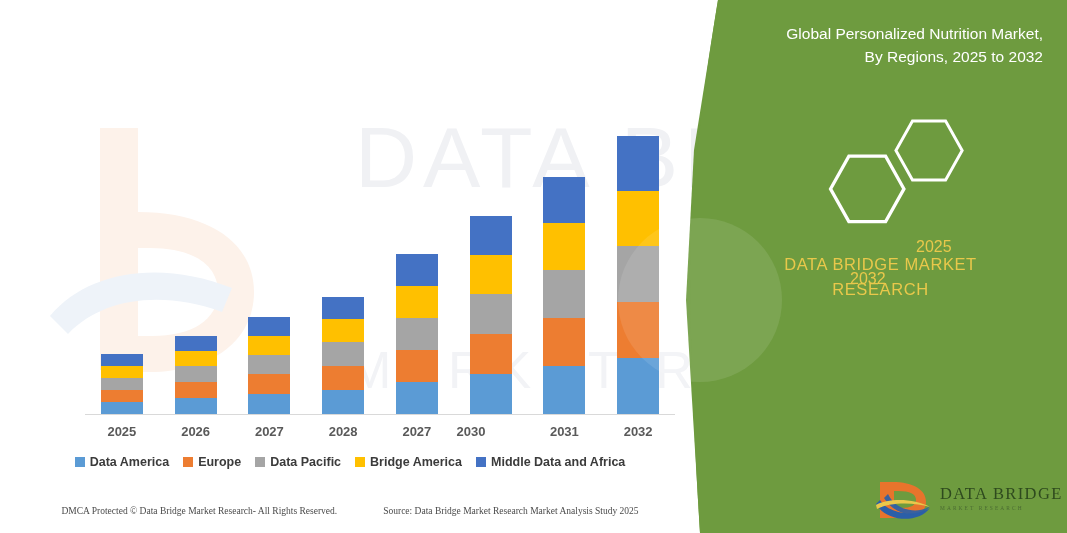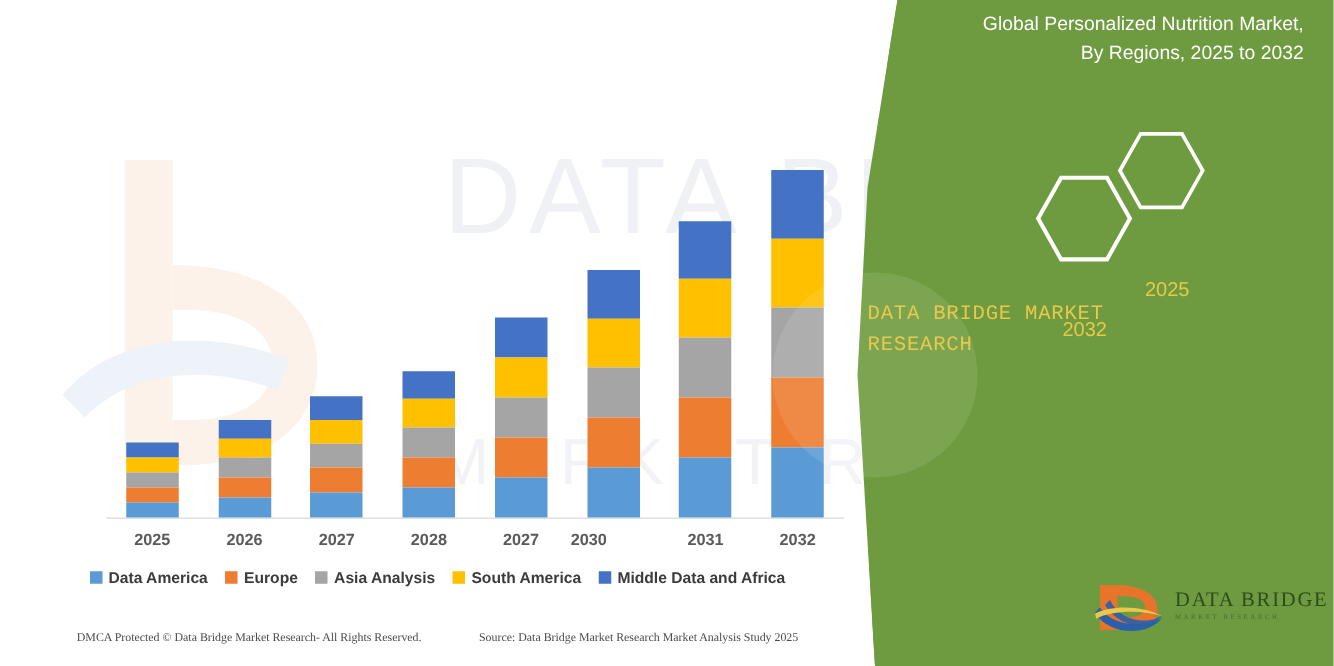--- a/index.html
+++ b/index.html
@@ -122,21 +122,21 @@
     white-space: nowrap;
   }
 
   
   .green-panel {
     position: absolute;
     left: 0; top: 0;
     width: 1067px; height: 533px;
     pointer-events: none;
   }
-  .green-content { position: absolute; left: 694px; top: 0; width: 373px; height: 394px; }
+  .green-content { position: absolute; left: 694px; top: 14px; width: 373px; height: 394px; }
 
   .panel-title {
     position: absolute;
     right: 24px; top: 8px;
     width: 320px;
     text-align: right;
     font-size: 15.5px;
     line-height: 23px;
     color: #ffffff;
     font-weight: 400;
@@ -153,25 +153,25 @@
     color: #e9c84b;
     font-weight: 400;
   }
   .hex-2025 { left: 122px; top: 128px; }
   .hex-2032 { left: 56px; top: 160px; }
 
   .brand {
     position: absolute;
     left: 0; top: 238px;
     width: 373px;
+    text-align: center;
     font-size: 16.5px;
     line-height: 25px;
     letter-spacing: 0.6px;
     color: #e9c84b;
-    font-family: Liberation Mono, monospace;
   }
 
   .logo {
     position: absolute;
     left: 180px; top: 462px;
     width: 190px; height: 58px;
   }
   .logo-main {
     position: absolute;
     left: 66px; top: 8px;
@@ -285,25 +285,25 @@
       <div class="legend-item">
         <span class="swatch" style="background: rgb(91, 155, 213);"></span>
         <span>Data America</span>
       </div>
       <div class="legend-item">
         <span class="swatch" style="background: rgb(237, 125, 49);"></span>
         <span>Europe</span>
       </div>
       <div class="legend-item">
         <span class="swatch" style="background: rgb(165, 165, 165);"></span>
-        <span>Asia Analysis</span>
+        <span>Data Pacific</span>
       </div>
       <div class="legend-item">
         <span class="swatch" style="background: rgb(255, 192, 0);"></span>
-        <span>South America</span>
+        <span>Bridge America</span>
       </div>
       <div class="legend-item">
         <span class="swatch" style="background: rgb(68, 114, 196);"></span>
         <span>Middle Data and Africa</span>
       </div>
     </div>
 
   <div class="footer">
     <span>DMCA Protected © Data Bridge Market Research-  All Rights Reserved.</span>
     <span>Source: Data Bridge Market Research  Market Analysis Study 2025</span>

